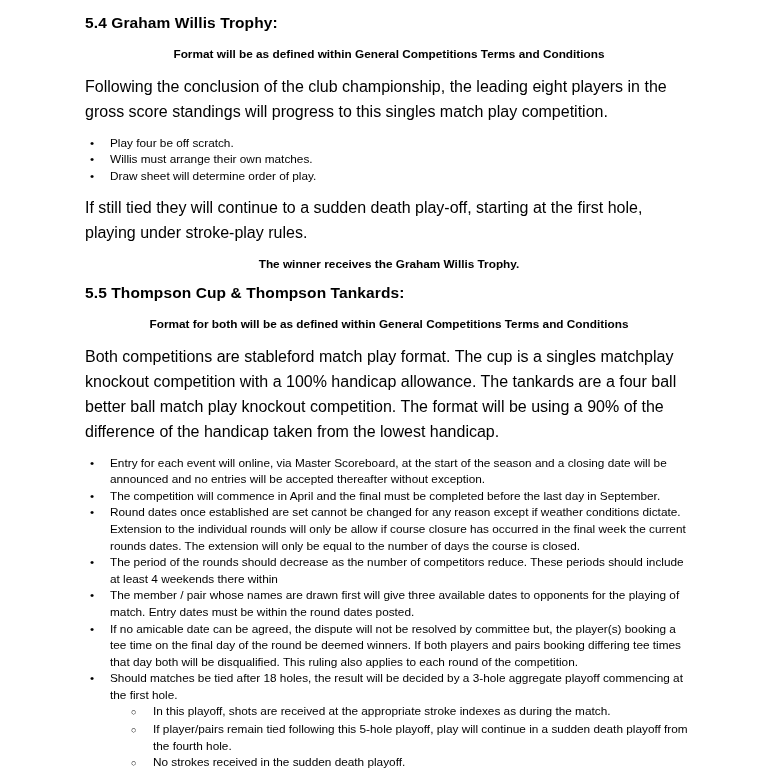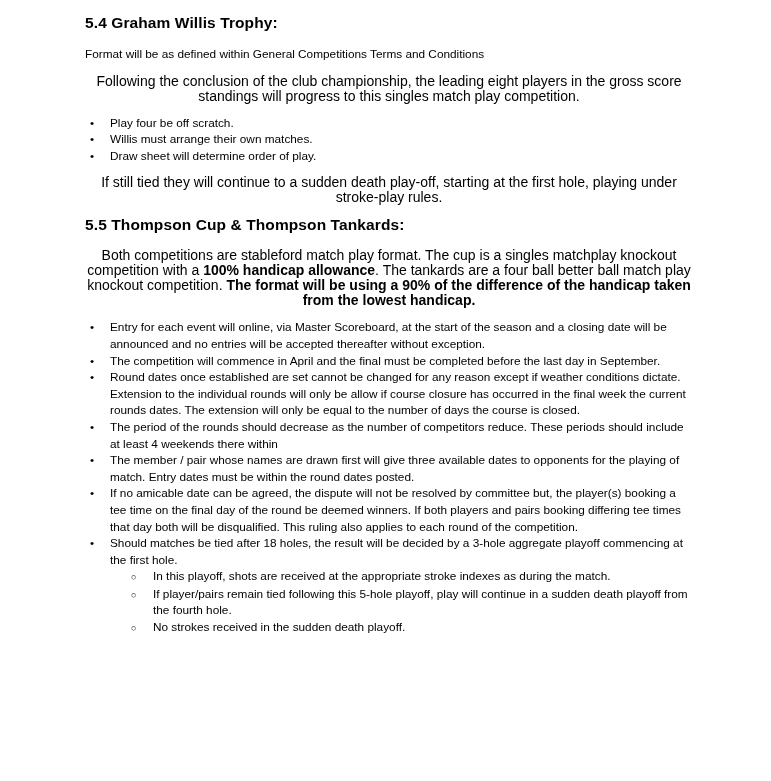--- a/index.html
+++ b/index.html
@@ -24,29 +24,29 @@
   }
   .h2 {
     font-size: 15.5px;
     font-weight: bold;
     line-height: 18px;
     margin: 0 0 14px 0;
     letter-spacing: 0.1px;
   }
   .subbold {
     font-size: 11.8px;
-    font-weight: normal;
+    font-weight: bold;
     line-height: 16.6px;
     margin: 0 0 11px 0;
+    text-align: center;
   }
   .para {
-    font-size: 14px;
-    line-height: 15px;
+    font-size: 16px;
+    line-height: 25px;
     margin: 0 0 11px 0;
-    text-align: center;
   }
   .list {
     margin: 0 0 11px 0;
   }
   .li {
     display: flex;
     align-items: baseline;
     font-size: 11.8px;
     line-height: 16.6px;
   }
@@ -59,21 +59,21 @@
     flex: 1 1 auto;
   }
   .li.sub {
     margin-left: 45px;
   }
   .li.sub .marker {
     flex: 0 0 23px;
     padding-left: 1px;
     font-size: 9px;
   }
-  b { font-weight: bold; }
+  b { font-weight: normal; }
 </style>
 </head>
 <body>
 
 <div class="page">
 
   <div class="h2">5.4 Graham Willis Trophy:</div>
 
   <div class="subbold">Format will be as defined within General Competitions Terms and Conditions</div>
 
@@ -89,23 +89,25 @@
       <span class="li-text">Willis must arrange their own matches.</span>
     </div>
     <div class="li">
       <span class="marker">•</span>
       <span class="li-text">Draw sheet will determine order of play.</span>
     </div>
   </div>
 
   <div class="para">If still tied they will continue to a sudden death play-off, starting at the first hole, playing under stroke-play rules.</div>
 
+  <div class="subbold">The winner receives the Graham Willis Trophy.</div>
 
   <div class="h2">5.5 Thompson Cup &amp; Thompson Tankards:</div>
 
+  <div class="subbold">Format for both will be as defined within General Competitions Terms and Conditions</div>
 
   <div class="para">
     <span>Both competitions are stableford match play format. The cup is a singles matchplay knockout competition with a </span><b>100% handicap allowance</b><span>. The tankards are a four ball better ball match play knockout competition. </span><b>The format will be using a 90% of the difference of the handicap taken from the lowest handicap.</b>
   </div>
 
   <div class="list">
     <div class="li">
       <span class="marker">•</span>
       <span class="li-text">Entry for each event will online, via Master Scoreboard, at the start of the season and a closing date will be announced and no entries will be accepted thereafter without exception.</span>
     </div>

